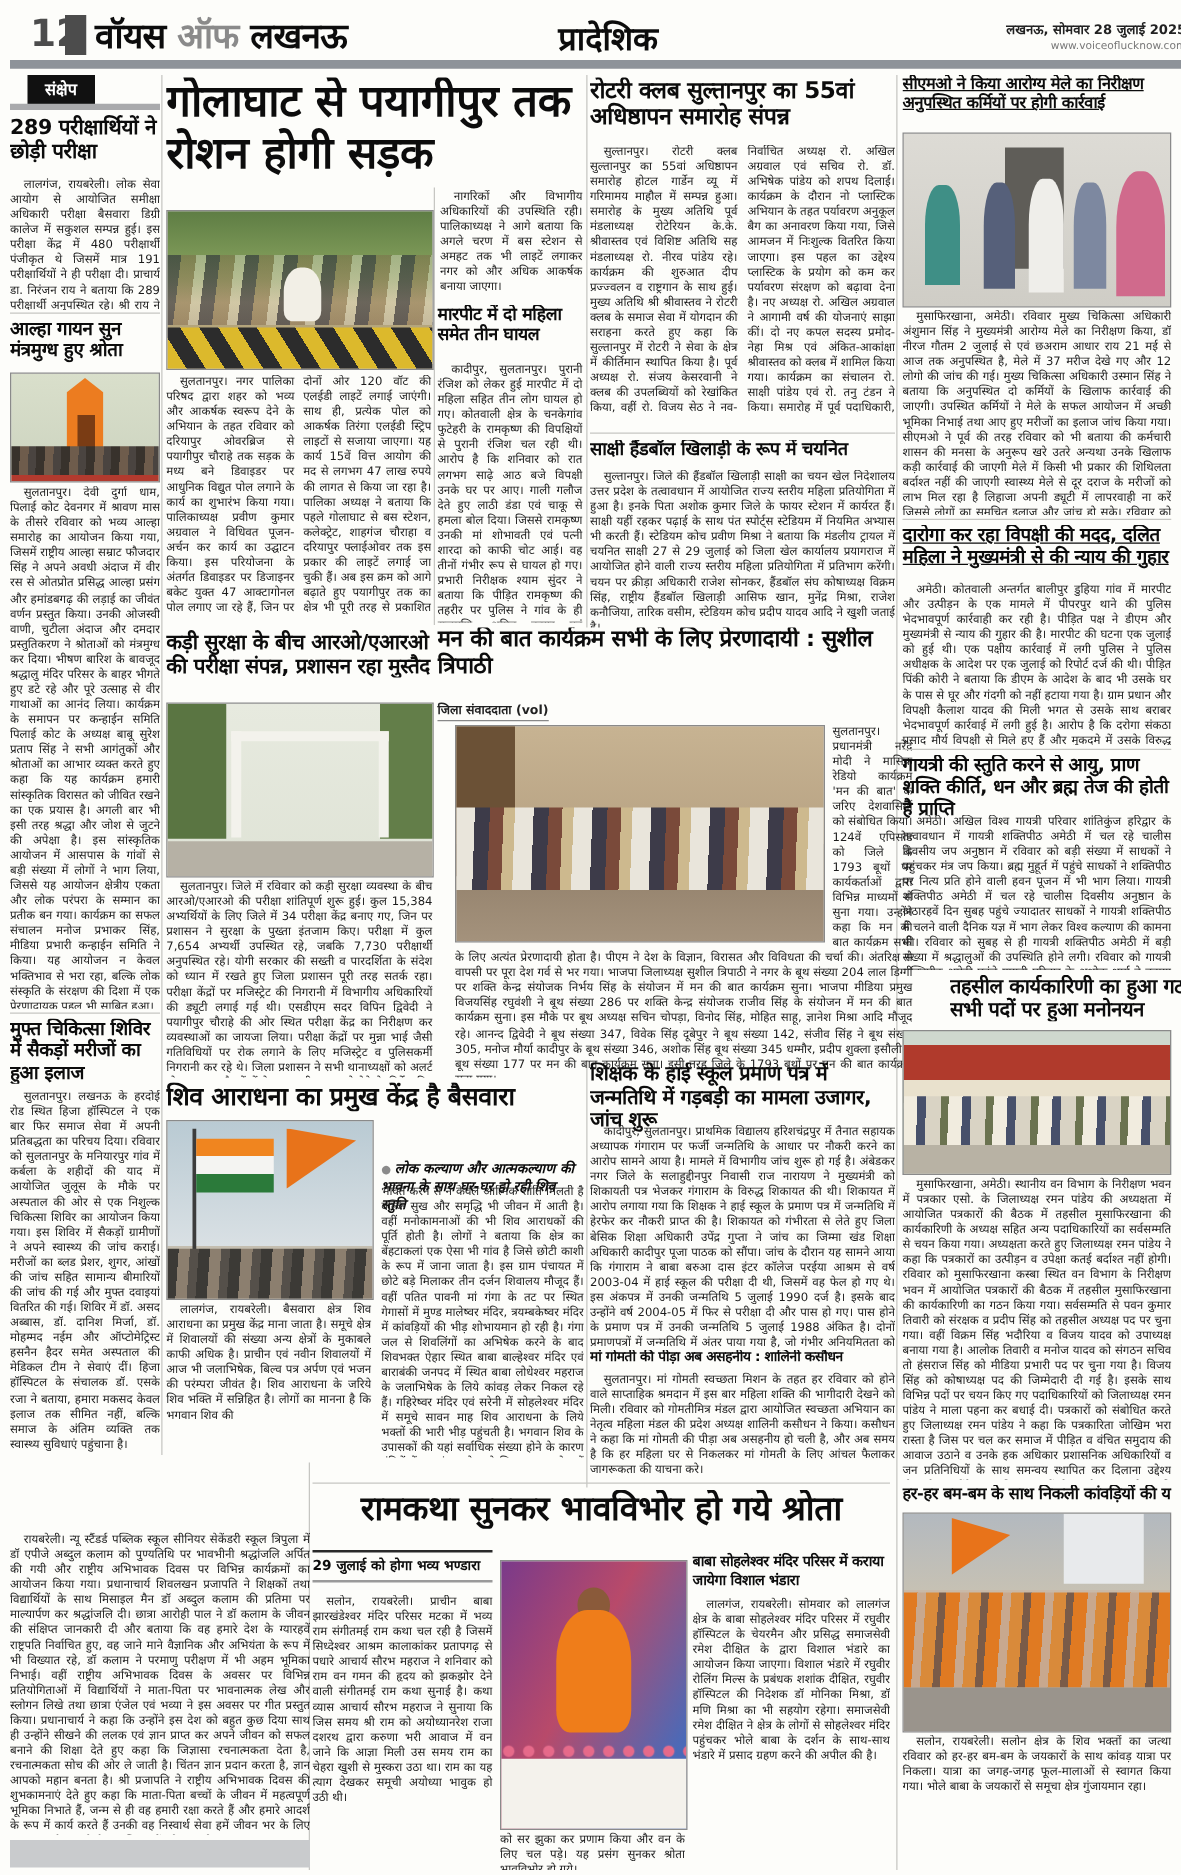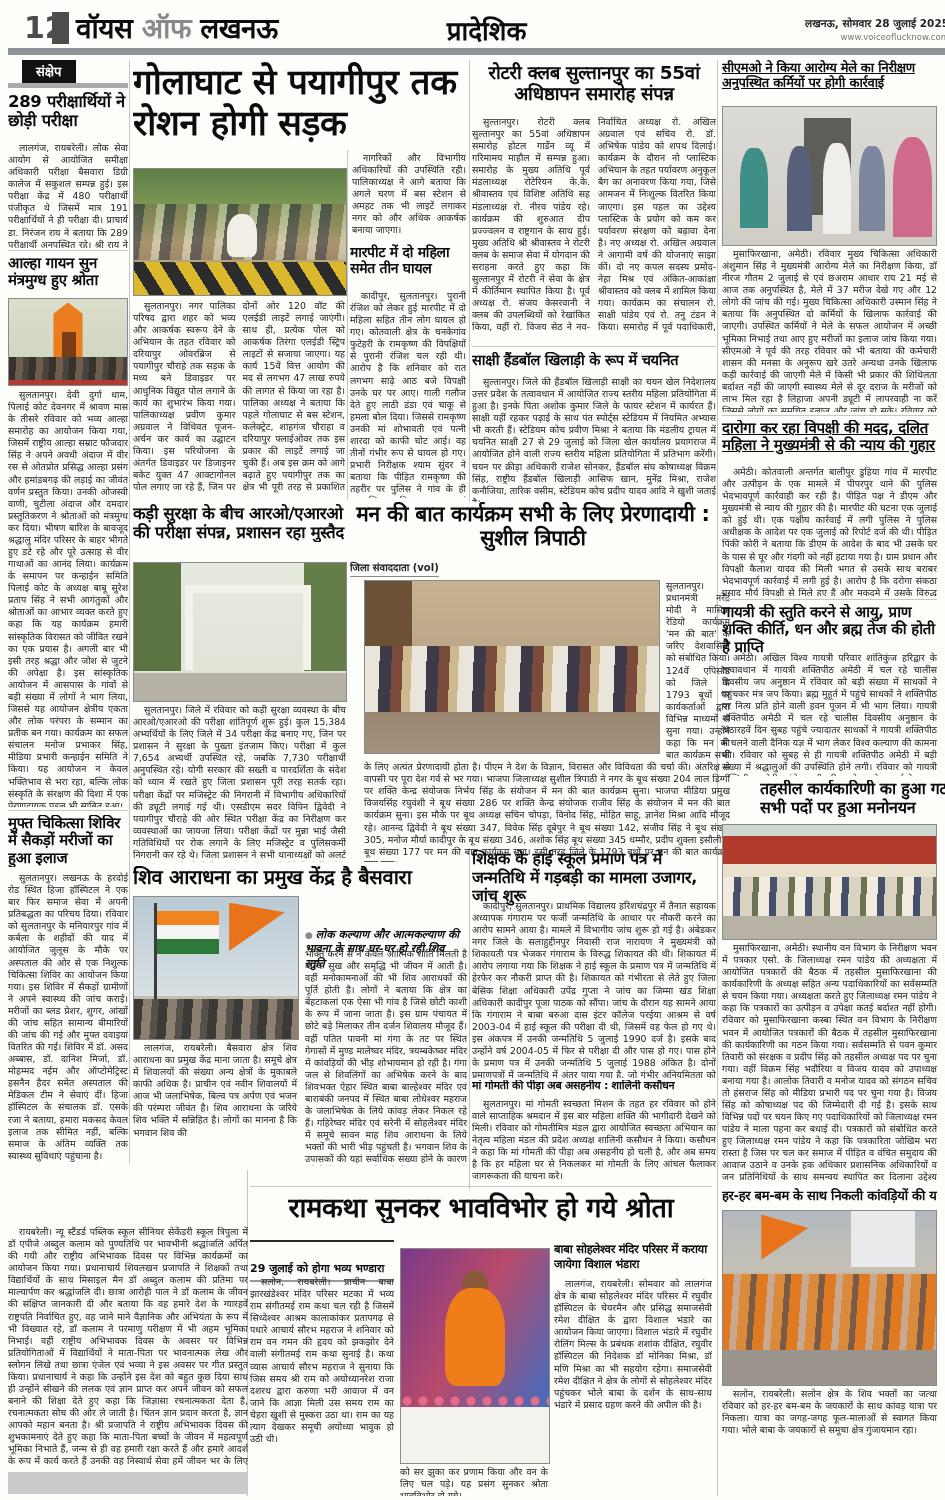--- a/index.html
+++ b/index.html
@@ -9,21 +9,21 @@
   .hd{position:absolute;font-weight:bold;color:#0c0c0c;line-height:1.16;letter-spacing:-0.3px;overflow:hidden;}
   .bt{position:absolute;font-size:9.3px;line-height:1.3;text-align:justify;color:#1c1c1c;overflow:hidden;text-indent:11px;}
   .bt.noind{text-indent:0;}
   .photo{position:absolute;border:1px solid #8a8a8a;overflow:hidden;background:#cfcfc8;}
   .vrule{position:absolute;width:1px;background:#c6c6c2;}
   .hrule{position:absolute;height:1px;background:#c6c6c2;}
   .badge{position:absolute;background:#111;color:#fff;font-weight:bold;font-size:13px;padding:2px 14px 4px 14px;}
   .badge-bar{position:absolute;background:#a9aaac;height:5px;}
   .kicker{position:absolute;font-weight:bold;font-size:11px;line-height:1.3;color:#0c0c0c;}
   .kicker .blt{color:#8b8b8b;margin-right:3px;font-size:9px;}
-  .boxhead{position:absolute;font-weight:bold;font-size:11px;line-height:1.3;border-top:2px solid #2a2a2a;border-bottom:2px solid #9a9a9a;padding:20px 0 4px 0;color:#0c0c0c;}
+  .boxhead{position:absolute;font-weight:bold;font-size:11px;line-height:1.3;border-top:2px solid #2a2a2a;border-bottom:2px solid #9a9a9a;padding:4px 0 4px 0;color:#0c0c0c;}
   .byline{position:absolute;font-weight:bold;font-size:10px;color:#222;}
   .graybar{position:absolute;background:#c9cbcd;}
   
   .ph-main{background:linear-gradient(180deg,#5e7d44 0%,#7b9756 28%,#9aa76b 44%,#c3b788 58%,#b3a47b 72%,#d9c9a5 100%);}
   .ph-main .crowd{position:absolute;left:0;right:0;top:28%;height:44%;background:repeating-linear-gradient(97deg,rgba(34,34,54,.55) 0 11px,rgba(125,95,70,.38) 11px 23px,rgba(235,230,220,.35) 23px 31px);}
   .ph-main .stripes{position:absolute;left:0;right:0;bottom:0;height:26%;background:repeating-linear-gradient(58deg,#dcb92c 0 13px,#2c2c2c 13px 26px);}
   .ph-main .fig{position:absolute;left:44%;top:36%;width:14%;height:34%;background:#f2efe6;border-radius:45% 45% 20% 20%;}
   .ph-temple{background:linear-gradient(#d9dfcb,#ccd3bf);}
   .ph-temple .tmp{position:absolute;left:22%;top:4%;width:56%;height:66%;background:#ec7c20;clip-path:polygon(50% 0,72% 20%,72% 100%,28% 100%,28% 20%);}
   .ph-temple .door{position:absolute;left:45%;top:38%;width:12%;height:32%;background:#7a3c14;}
@@ -127,42 +127,42 @@
 
   <div class="hd" style="left:133px;top:504px;width:212px;font-size:16.5px;">कड़ी सुरक्षा के बीच आरओ/एआरओ की परीक्षा संपन्न, प्रशासन रहा मुस्तैद</div>
   <div class="photo ph-gate" style="left:133px;top:562px;width:212px;height:138px;">
     <div class="grn1"></div>
     <div class="grn2"></div>
     <div class="arch"></div>
     <div class="road"></div>
   </div>
   <div class="bt" style="left:133px;top:704px;width:213px;height:158px;">सुलतानपुर। जिले में रविवार को कड़ी सुरक्षा व्यवस्था के बीच आरओ/एआरओ की परीक्षा शांतिपूर्ण शुरू हुई। कुल 15,384 अभ्यर्थियों के लिए जिले में 34 परीक्षा केंद्र बनाए गए, जिन पर प्रशासन ने सुरक्षा के पुख्ता इंतजाम किए। परीक्षा में कुल 7,654 अभ्यर्थी उपस्थित रहे, जबकि 7,730 परीक्षार्थी अनुपस्थित रहे। योगी सरकार की सख्ती व पारदर्शिता के संदेश को ध्यान में रखते हुए जिला प्रशासन पूरी तरह सतर्क रहा। परीक्षा केंद्रों पर मजिस्ट्रेट की निगरानी में विभागीय अधिकारियों की ड्यूटी लगाई गई थी। एसडीएम सदर विपिन द्विवेदी ने पयागीपुर चौराहे की ओर स्थित परीक्षा केंद्र का निरीक्षण कर व्यवस्थाओं का जायजा लिया। परीक्षा केंद्रों पर मुन्ना भाई जैसी गतिविधियों पर रोक लगाने के लिए मजिस्ट्रेट व पुलिसकर्मी निगरानी कर रहे थे। जिला प्रशासन ने सभी थानाध्यक्षों को अलर्ट मोड पर रखा है। केंद्रों के बाहर भीड़ न जुटने देने के निर्देश दिए गए हैं। सीसीटीवी व निगरानी दलों के जरिए परीक्षा आयोजन पर कड़ी नजर रखी गई। परीक्षा को शांतिपूर्ण और नकलविहीन बनाने के लिए जिला प्रशासन की सक्रियता की चारों ओर सराहना हो रही है।</div>
 
-  <div class="hd" style="left:350px;top:502px;width:366px;font-size:21px;text-align:center;">मन की बात कार्यक्रम सभी के लिए प्रेरणादायी : सुशील त्रिपाठी</div>
+  <div class="hd" style="left:350px;top:502px;width:366px;font-size:18px;">मन की बात कार्यक्रम सभी के लिए प्रेरणादायी : सुशील त्रिपाठी</div>
   <div class="byline" style="left:350px;top:560px;border-bottom:1px solid #888;padding-bottom:2px;">जिला संवाददाता (vol)</div>
   <div class="abs" style="left:350px;top:580px;width:366px;height:282px;overflow:hidden;">
     <div class="ph-inline ph-meeting">
       <div class="curt"></div>
       <div class="ppl"></div>
     </div>
     <div style="font-size:9.3px;line-height:1.3;text-align:justify;color:#1c1c1c;">सुलतानपुर। प्रधानमंत्री नरेंद्र मोदी ने मासिक रेडियो कार्यक्रम 'मन की बात' के जरिए देशवासियों को संबोधित किया। 124वें एपिसोड को जिले के 1793 बूथों पर कार्यकर्ताओं द्वारा विभिन्न माध्यमों से सुना गया। उन्होंने कहा कि मन की बात कार्यक्रम सभी के लिए अत्यंत प्रेरणादायी होता है। पीएम ने देश के विज्ञान, विरासत और विविधता की चर्चा की। अंतरिक्ष से वापसी पर पूरा देश गर्व से भर गया। भाजपा जिलाध्यक्ष सुशील त्रिपाठी ने नगर के बूथ संख्या 204 लाल डिग्गी पर शक्ति केन्द्र संयोजक निर्भय सिंह के संयोजन में मन की बात कार्यक्रम सुना। भाजपा मीडिया प्रमुख विजयसिंह रघुवंशी ने बूथ संख्या 286 पर शक्ति केन्द्र संयोजक राजीव सिंह के संयोजन में मन की बात कार्यक्रम सुना। इस मौके पर बूथ अध्यक्ष सचिन चोपड़ा, विनोद सिंह, मोहित साहू, ज्ञानेश मिश्रा आदि मौजूद रहे। आनन्द द्विवेदी ने बूथ संख्या 347, विवेक सिंह दूबेपुर ने बूथ संख्या 142, संजीव सिंह ने बूथ संख्या 305, मनोज मौर्या कादीपुर के बूथ संख्या 346, अशोक सिंह बूथ संख्या 345 धम्मौर, प्रदीप शुक्ला इसौली में बूथ संख्या 177 पर मन की बात कार्यक्रम सुना। इसी तरह जिले के 1793 बूथों पर मन की बात कार्यक्रम सुना गया।</div>
   </div>
 
   <div class="hd" style="left:133px;top:866px;width:334px;font-size:20px;">शिव आराधना का प्रमुख केंद्र है बैसवारा</div>
   <div class="photo ph-flags" style="left:133px;top:896px;width:164px;height:142px;">
     <div class="pole"></div>
     <div class="tric"></div>
     <div class="saff"></div>
     <div class="crowd"></div>
   </div>
   <div class="bt" style="left:133px;top:1042px;width:164px;height:122px;">लालगंज, रायबरेली। बैसवारा क्षेत्र शिव आराधना का प्रमुख केंद्र माना जाता है। समूचे क्षेत्र में शिवालयों की संख्या अन्य क्षेत्रों के मुकाबले काफी अधिक है। प्राचीन एवं नवीन शिवालयों में आज भी जलाभिषेक, बिल्व पत्र अर्पण एवं भजन की परंम्परा जीवंत है। शिव आराधना के जरिये शिव भक्ति में सन्निहित है। लोगों का मानना है कि भगवान शिव की</div>
   <div class="kicker" style="left:305px;top:928px;width:162px;font-style:italic;"><span class="blt">●</span><span>लोक कल्याण और आत्मकल्याण की भावना के साथ घर-घर हो रही शिव स्तुति</span></div>
   <div class="bt noind" style="left:305px;top:948px;width:162px;height:218px;">भक्ति करने से न केवल आत्मिक शांति मिलती है बल्कि सुख और समृद्धि भी जीवन में आती है। वहीं मनोकामनाओं की भी शिव आराधकों की पूर्ति होती है। लोगों ने बताया कि क्षेत्र का बेंहटाकलां एक ऐसा भी गांव है जिसे छोटी काशी के रूप में जाना जाता है। इस ग्राम पंचायत में छोटे बड़े मिलाकर तीन दर्जन शिवालय मौजूद हैं। वहीं पतित पावनी मां गंगा के तट पर स्थित गेगासों में मुण्ड मालेष्वर मंदिर, त्रयम्बकेष्वर मंदिर में कांवड़ियों की भीड़ शोभायमान हो रही है। गंगा जल से शिवलिंगों का अभिषेक करने के बाद शिवभक्त ऐहार स्थित बाबा बाल्हेश्वर मंदिर एवं बाराबंकी जनपद में स्थित बाबा लोधेश्वर महराज के जलाभिषेक के लिये कांवड़ लेकर निकल रहे हैं। गहिरेष्वर मंदिर एवं सरेनी में सोहलेश्वर मंदिर में समूचे सावन माह शिव आराधना के लिये भक्तों की भारी भीड़ पहुंचती है। भगवान शिव के उपासकों की यहां सर्वाधिक संख्या होने के कारण मंदिरों में न पहुंच पाने वाले शिवभक्त अपने घरों में ही शिव आराधना व जल, दुग्ध से शिवलिंग का अभिषेक कर आषीर्वाद प्राप्त कर रहे हैं। कुल मिलाकर घर-घर शिव आराधना में लोग लगे हैं। लोक कल्याण एवं आत्म कल्याण की भावना को लेकर षिव स्तुति हो रही है।</div>
 
-  <div class="hd" style="left:472px;top:62px;width:244px;font-size:18.5px;text-align:center;">रोटरी क्लब सुल्तानपुर का 55वां अधिष्ठापन समारोह संपन्न</div>
+  <div class="hd" style="left:472px;top:62px;width:244px;font-size:18.5px;">रोटरी क्लब सुल्तानपुर का 55वां अधिष्ठापन समारोह संपन्न</div>
   <div class="bt" style="left:472px;top:116px;width:244px;height:226px;column-count:2;column-gap:8px;">सुल्तानपुर। रोटरी क्लब सुल्तानपुर का 55वां अधिष्ठापन समारोह होटल गार्डेन व्यू में गरिमामय माहौल में सम्पन्न हुआ। समारोह के मुख्य अतिथि पूर्व मंडलाध्यक्ष रोटेरियन के.के. श्रीवास्तव एवं विशिष्ट अतिथि सह मंडलाध्यक्ष रो. नीरव पांडेय रहे। कार्यक्रम की शुरुआत दीप प्रज्ज्वलन व राष्ट्रगान के साथ हुई। मुख्य अतिथि श्री श्रीवास्तव ने रोटरी क्लब के समाज सेवा में योगदान की सराहना करते हुए कहा कि सुल्तानपुर में रोटरी ने सेवा के क्षेत्र में कीर्तिमान स्थापित किया है। पूर्व अध्यक्ष रो. संजय केसरवानी ने क्लब की उपलब्धियों को रेखांकित किया, वहीं रो. विजय सेठ ने नव-निर्वाचित अध्यक्ष रो. अखिल अग्रवाल एवं सचिव रो. डॉ. अभिषेक पांडेय को शपथ दिलाई। कार्यक्रम के दौरान नो प्लास्टिक अभियान के तहत पर्यावरण अनुकूल बैग का अनावरण किया गया, जिसे आमजन में निःशुल्क वितरित किया जाएगा। इस पहल का उद्देश्य प्लास्टिक के प्रयोग को कम कर पर्यावरण संरक्षण को बढ़ावा देना है। नए अध्यक्ष रो. अखिल अग्रवाल ने आगामी वर्ष की योजनाएं साझा कीं। दो नए कपल सदस्य प्रमोद-नेहा मिश्र एवं अंकित-आकांक्षा श्रीवास्तव को क्लब में शामिल किया गया। कार्यक्रम का संचालन रो. साक्षी पांडेय एवं रो. तनु टंडन ने किया। समारोह में पूर्व पदाधिकारी, रोटेरियन, सीएमएस डॉ. आर.के. मिश्रा सहित अन्य चिकित्सक व सामाजिक संगठनों के सदस्य उपस्थित रहे।</div>
   <div class="hrule" style="left:472px;top:346px;width:244px;"></div>
 
   <div class="hd" style="left:472px;top:352px;width:244px;font-size:14.5px;white-space:nowrap;">साक्षी हैंडबॉल खिलाड़ी के रूप में चयनित</div>
   <div class="bt" style="left:472px;top:376px;width:244px;height:126px;">सुल्तानपुर। जिले की हैंडबॉल खिलाड़ी साक्षी का चयन खेल निदेशालय उत्तर प्रदेश के तत्वावधान में आयोजित राज्य स्तरीय महिला प्रतियोगिता में हुआ है। इनके पिता अशोक कुमार जिले के फायर स्टेशन में कार्यरत हैं। साक्षी यहीं रहकर पढ़ाई के साथ पंत स्पोर्ट्स स्टेडियम में नियमित अभ्यास भी करती हैं। स्टेडियम कोच प्रवीण मिश्रा ने बताया कि मंडलीय ट्रायल में चयनित साक्षी 27 से 29 जुलाई को जिला खेल कार्यालय प्रयागराज में आयोजित होने वाली राज्य स्तरीय महिला प्रतियोगिता में प्रतिभाग करेंगी। चयन पर क्रीड़ा अधिकारी राजेश सोनकर, हैंडबॉल संघ कोषाध्यक्ष विक्रम सिंह, राष्ट्रीय हैंडबॉल खिलाड़ी आसिफ खान, मुनेंद्र मिश्रा, राजेश कनौजिया, तारिक वसीम, स्टेडियम कोच प्रदीप यादव आदि ने खुशी जताई है।</div>
 
   <div class="hd" style="left:472px;top:850px;width:244px;font-size:16px;">शिक्षक के हाई स्कूल प्रमाण पत्र में जन्मतिथि में गड़बड़ी का मामला उजागर, जांच शुरू</div>
   <div class="bt" style="left:472px;top:900px;width:244px;height:178px;">कादीपुर, सुलतानपुर। प्राथमिक विद्यालय हरिशचंद्रपुर में तैनात सहायक अध्यापक गंगाराम पर फर्जी जन्मतिथि के आधार पर नौकरी करने का आरोप सामने आया है। मामले में विभागीय जांच शुरू हो गई है। अंबेडकर नगर जिले के सलाहुद्दीनपुर निवासी राज नारायण ने मुख्यमंत्री को शिकायती पत्र भेजकर गंगाराम के विरुद्ध शिकायत की थी। शिकायत में आरोप लगाया गया कि शिक्षक ने हाई स्कूल के प्रमाण पत्र में जन्मतिथि में हेरफेर कर नौकरी प्राप्त की है। शिकायत को गंभीरता से लेते हुए जिला बेसिक शिक्षा अधिकारी उपेंद्र गुप्ता ने जांच का जिम्मा खंड शिक्षा अधिकारी कादीपुर पूजा पाठक को सौंपा। जांच के दौरान यह सामने आया कि गंगाराम ने बाबा बरुआ दास इंटर कॉलेज परईया आश्रम से वर्ष 2003-04 में हाई स्कूल की परीक्षा दी थी, जिसमें वह फेल हो गए थे। इस अंकपत्र में उनकी जन्मतिथि 5 जुलाई 1990 दर्ज है। इसके बाद उन्होंने वर्ष 2004-05 में फिर से परीक्षा दी और पास हो गए। पास होने के प्रमाण पत्र में उनकी जन्मतिथि 5 जुलाई 1988 अंकित है। दोनों प्रमाणपत्रों में जन्मतिथि में अंतर पाया गया है, जो गंभीर अनियमितता को दर्शाता है। खंड शिक्षा अधिकारी पूजा पाठक ने पुष्टि की कि जन्मतिथि में अंतर की जांच पूरी कर रिपोर्ट बीएसए को सौंप दी गई है।</div>
 
   <div class="hd" style="left:472px;top:1080px;width:244px;font-size:11px;white-space:nowrap;">मां गोमती की पीड़ा अब असहनीय : शालिनी कसौधन</div>

